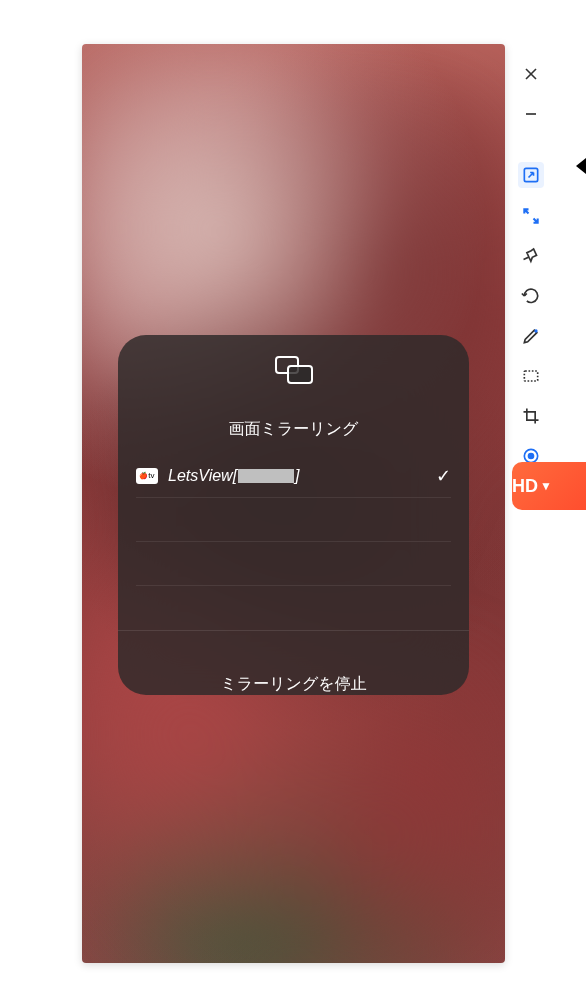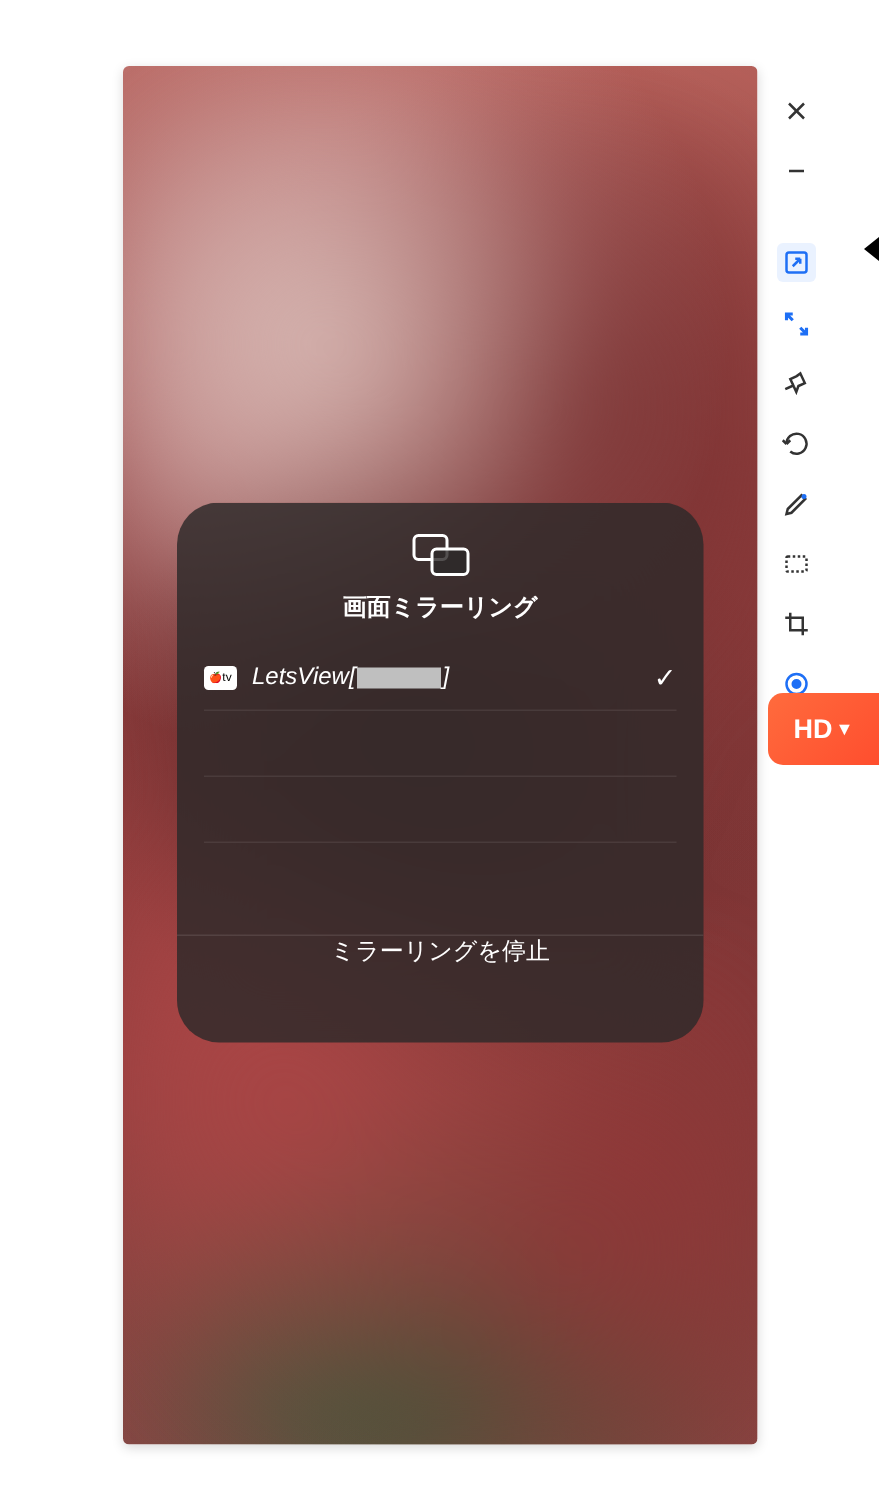--- a/index.html
+++ b/index.html
@@ -81,21 +81,22 @@
     }
     
     .mirror-icon svg {
       width: 100%;
       height: 100%;
     }
     
     .panel-title {
       color: #ffffff;
       font-size: 16px;
-      font-weight: 700;
+      font-weight: 400;
+      margin-top: 24px;
     }
     
     .device-list {
       flex: 1;
       padding: 0 18px;
     }
     
     .device-row {
       display: flex;
       align-items: center;
@@ -148,21 +149,21 @@
     .check-icon {
       color: #ffffff;
       font-size: 18px;
       flex-shrink: 0;
     }
     
     .panel-footer {
       border-top: 1px solid rgba(255,255,255,0.1);
       height: 72px;
       display: flex;
-      align-items: flex-start;
+      align-items: flex-end;
       justify-content: center;
     }
     
     .stop-button {
       color: #ffffff;
       font-size: 16px;
       background: none;
       border: none;
       cursor: pointer;
     }
@@ -219,21 +220,20 @@
     .hd-badge {
       position: absolute;
       right: 0;
       top: 462px;
       width: 74px;
       height: 48px;
       background: linear-gradient(135deg, #ff6b3d 0%, #ff4e2e 100%);
       border-radius: 10px 0 0 10px;
       display: flex;
       align-items: center;
-      justify-content: center;
       color: #ffffff;
       font-size: 18px;
       font-weight: 600;
       gap: 2px;
     }
     
     .hd-badge-arrow {
       font-size: 12px;
     }
   </style>

